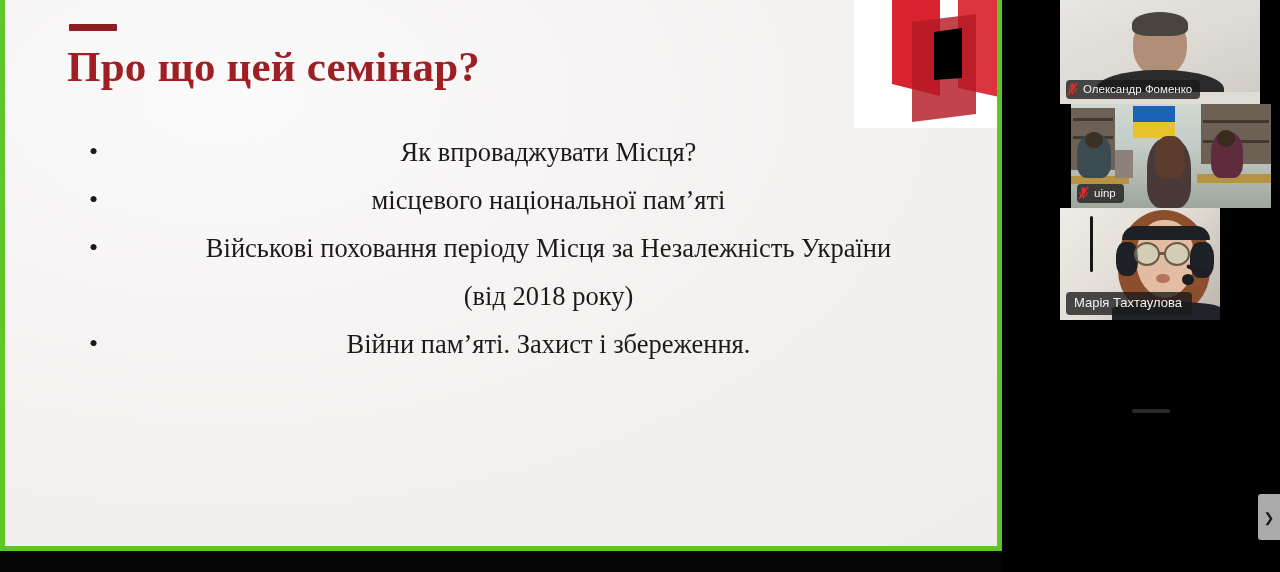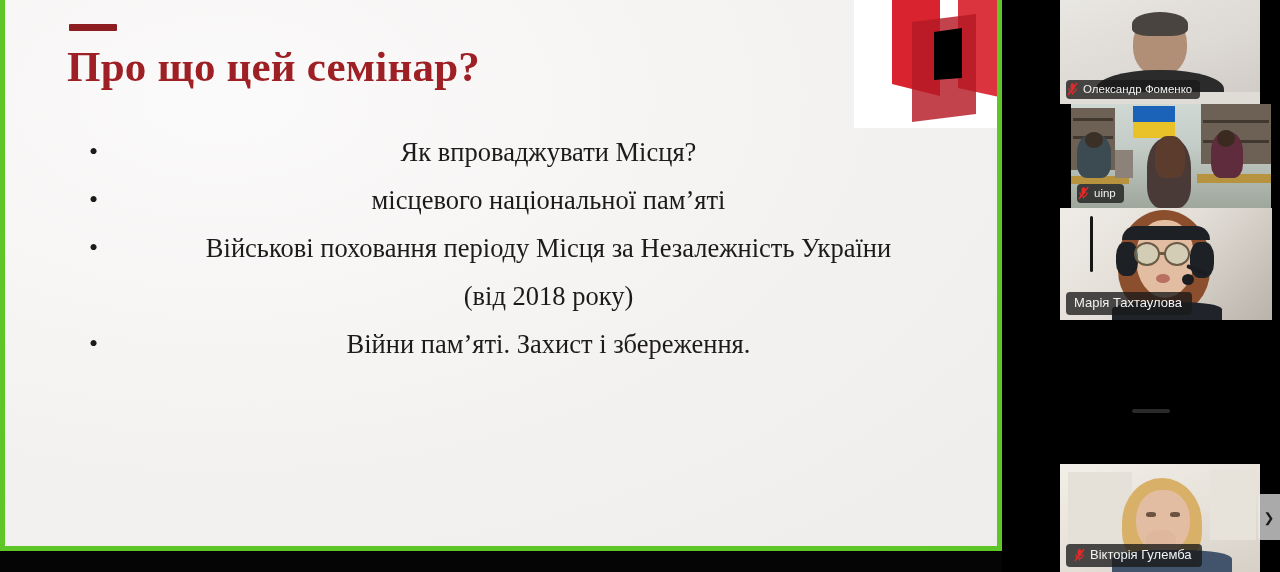--- a/index.html
+++ b/index.html
@@ -208,21 +208,21 @@
         <svg class="mic" viewBox="0 0 12 15">
           <path d="M6 1.2c-1.2 0-2.1 1-2.1 2.1v3.6c0 1.2.9 2.1 2.1 2.1s2.1-.9 2.1-2.1V3.3C8.1 2.2 7.2 1.2 6 1.2z" fill="#e02b2b"></path>
           <path d="M2.1 6.6v.6c0 2.1 1.7 3.9 3.9 3.9s3.9-1.8 3.9-3.9V6.6" stroke="#e02b2b" stroke-width="1.3" fill="none"></path>
           <rect x="5.3" y="11.1" width="1.4" height="2.6" fill="#e02b2b"></rect>
           <line x1="1" y1="14" x2="11" y2="1" stroke="#e02b2b" stroke-width="1.6"></line>
         </svg>
         <span>uinp</span>
       </div>
     </div>
 
-    <div class="tile active-border" style="left:58px; top:208px; width:212px; height:112px;">
+    <div class="tile active-border" style="left:58px; top:208px; width:160px; height:112px;">
       <div class="vid">
         <div class="bg-room3"></div>
         <div class="hair" style="left:58px; top:2px; width:92px; height:104px;"></div>
         <div class="face" style="left:76px; top:12px; width:58px; height:78px;"></div>
         <div class="cup" style="left:56px; top:34px; width:22px; height:34px;"></div>
         <div class="cup" style="left:130px; top:34px; width:24px; height:36px;"></div>
         <div style="position:absolute; left:62px; top:18px; width:88px; height:14px; background:#1d2024; border-radius:40px 40px 0 0;"></div>
         <div class="glass" style="left:74px; top:34px; width:26px; height:24px;"></div>
         <div class="glass" style="left:104px; top:34px; width:26px; height:24px;"></div>
         <div style="position:absolute; left:99px; top:44px; width:6px; height:2.5px; background:#6b5a46;"></div>
@@ -232,41 +232,19 @@
         <div style="position:absolute; left:52px; bottom:0; width:110px; height:18px; background:#20242a; border-radius:40% 40% 0 0;"></div>
       </div>
       <div class="namebar big">
         <span>Марія Тахтаулова</span>
       </div>
     </div>
 
     <div id="strip-divider"></div>
     <div id="collapse-handle"></div>
 
-    <div class="tile" style="left:58px; top:464px; width:200px; height:108px;">
-      <div class="vid">
-        <div class="bg-room4"></div>
-        <div style="position:absolute; left:8px; top:8px; width:64px; height:86px; background:#e6e1d8;"></div>
-        <div style="position:absolute; left:150px; top:6px; width:46px; height:70px; background:#e8e3da;"></div>
-        <div class="blondhair" style="left:62px; top:14px; width:80px; height:90px;"></div>
-        <div class="face" style="left:76px; top:26px; width:54px; height:64px;"></div>
-        <div style="position:absolute; left:86px; top:48px; width:10px; height:5px; background:#6b5340; border-radius:40%;"></div>
-        <div style="position:absolute; left:110px; top:48px; width:10px; height:5px; background:#6b5340; border-radius:40%;"></div>
-        <div style="position:absolute; left:86px; top:66px; width:30px; height:26px; background:#dfb79c; border-radius:40%;"></div>
-        <div style="position:absolute; left:52px; bottom:0; width:120px; height:22px; background:#41546b; border-radius:40% 40% 0 0;"></div>
-      </div>
-      <div class="namebar big">
-        <svg class="mic" viewBox="0 0 12 15">
-          <path d="M6 1.2c-1.2 0-2.1 1-2.1 2.1v3.6c0 1.2.9 2.1 2.1 2.1s2.1-.9 2.1-2.1V3.3C8.1 2.2 7.2 1.2 6 1.2z" fill="#e02b2b"></path>
-          <path d="M2.1 6.6v.6c0 2.1 1.7 3.9 3.9 3.9s3.9-1.8 3.9-3.9V6.6" stroke="#e02b2b" stroke-width="1.3" fill="none"></path>
-          <rect x="5.3" y="11.1" width="1.4" height="2.6" fill="#e02b2b"></rect>
-          <line x1="1" y1="14" x2="11" y2="1" stroke="#e02b2b" stroke-width="1.6"></line>
-        </svg>
-        <span>Вікторія Гулемба</span>
-      </div>
-    </div>
 
     <div id="next-arrow">
       <span style="color:#1a1a1a; font-size:13px; line-height:13px;">❯</span>
     </div>
 
   </div>
 </div>
 
 </body></html>

